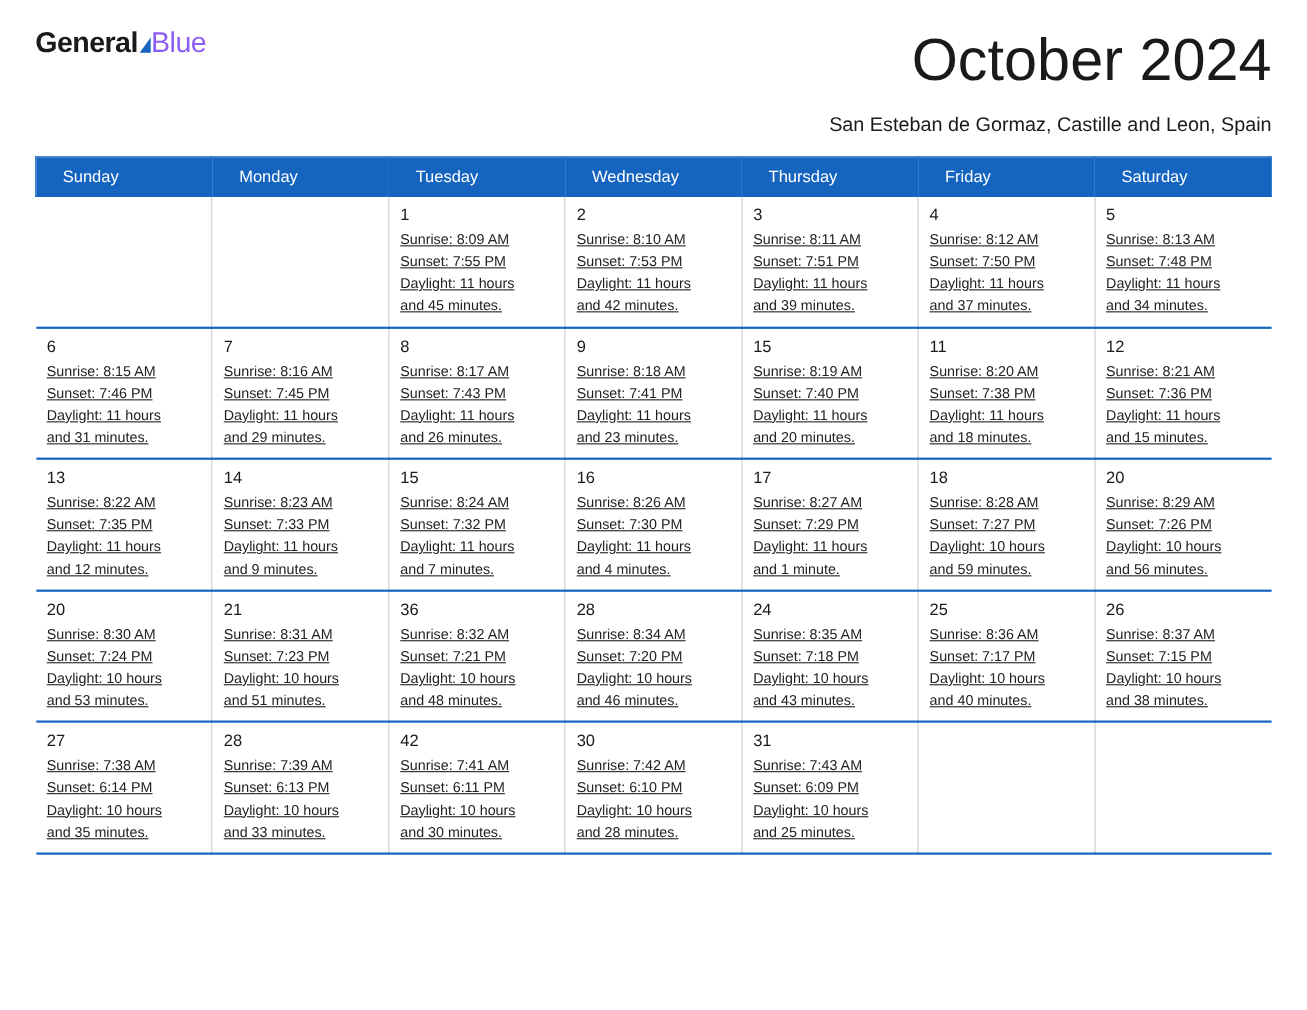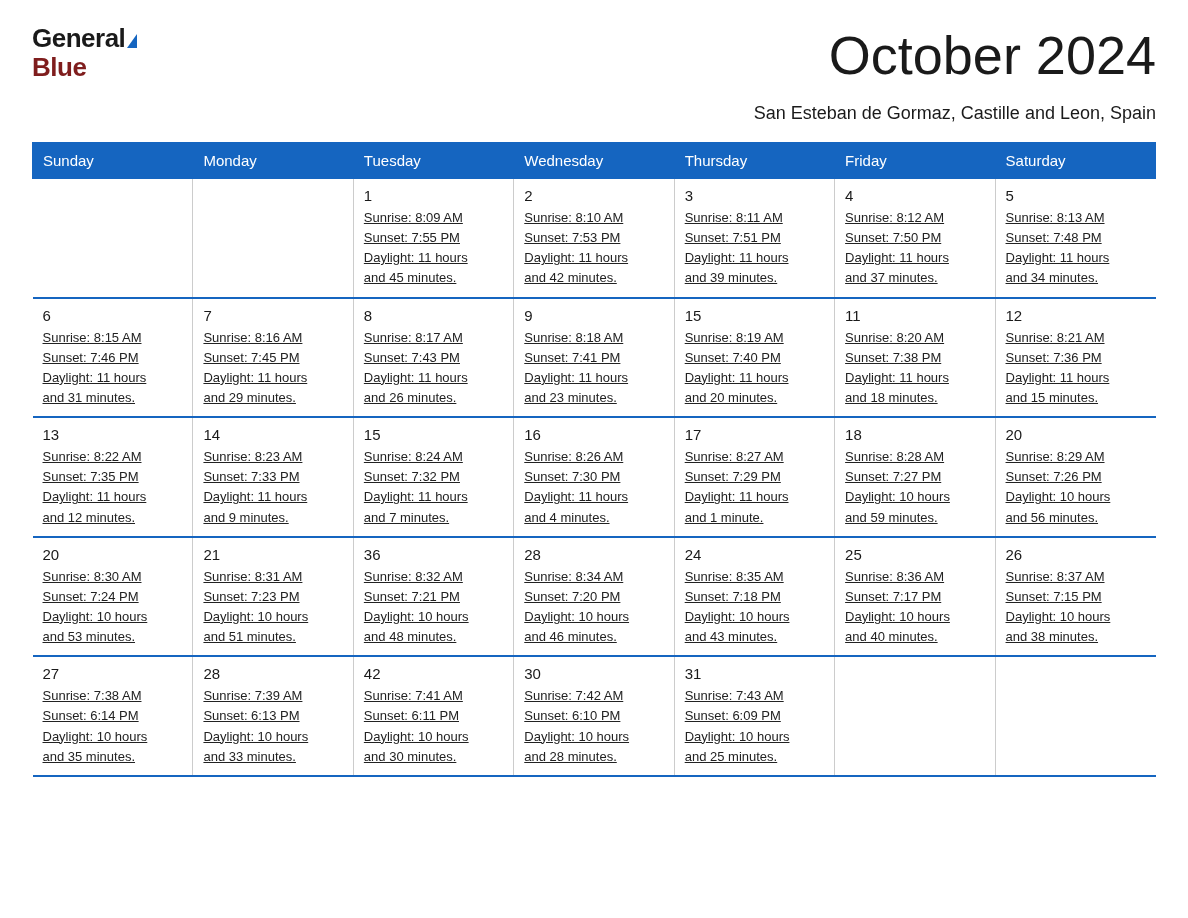--- a/index.html
+++ b/index.html
@@ -11,35 +11,35 @@
       min-height: 918px;
     }
     .header-row {
       display: flex;
       justify-content: space-between;
       align-items: flex-start;
       margin-bottom: 6px;
     }
     .logo {
       display: flex;
-      flex-direction: column;
+      flex-direction: row;
       align-items: flex-start;
       line-height: 1.1;
       justify-content: space-between;
     }
     .logo-general {
       font-size: 26px;
       font-weight: bold;
       color: #1a1a1a;
       letter-spacing: -0.5px;
     }
     .logo-blue {
       font-size: 26px;
-      font-weight: bold;
-      color: #7f1d1d;
+      font-weight: normal;
+      color: #8b5cf6;
       letter-spacing: -0.5px;
     }
     .logo-triangle {
       display: inline-block;
       width: 0;
       height: 0;
       border-left: 10px solid transparent;
       border-bottom: 14px solid #1565c0;
       margin-left: 2px;
       vertical-align: middle;
@@ -61,21 +61,21 @@
     }
     table {
       width: 100%;
       border-collapse: collapse;
     }
     thead tr {
       background-color: #1565c0;
       color: white;
     }
     thead th {
-      padding: 9px 10px;
+      padding: 9px 24px;
       font-size: 15px;
       font-weight: normal;
       text-align: left;
       border: 1px solid #1565c0;
     }
     tbody tr {
       border-bottom: 2px solid #1565c0;
     }
     tbody td {
       padding: 8px 10px;

